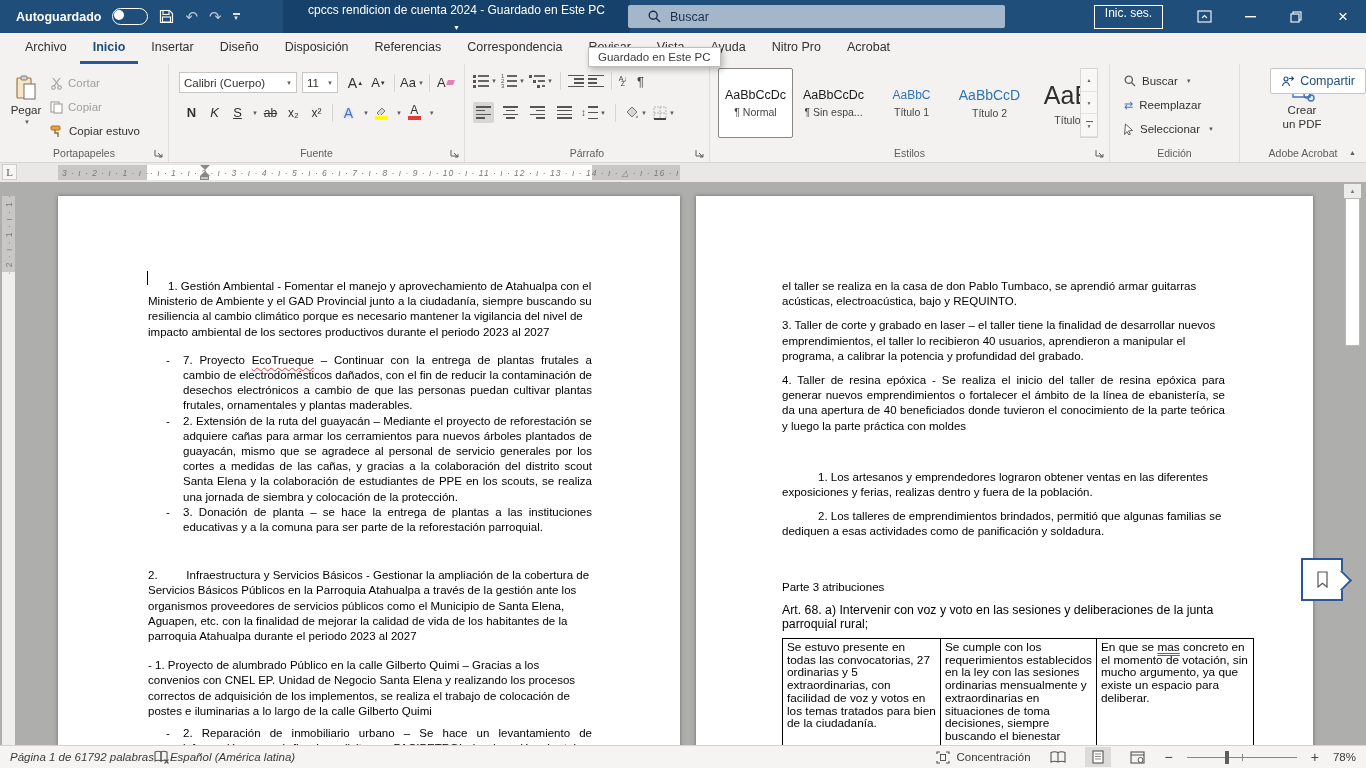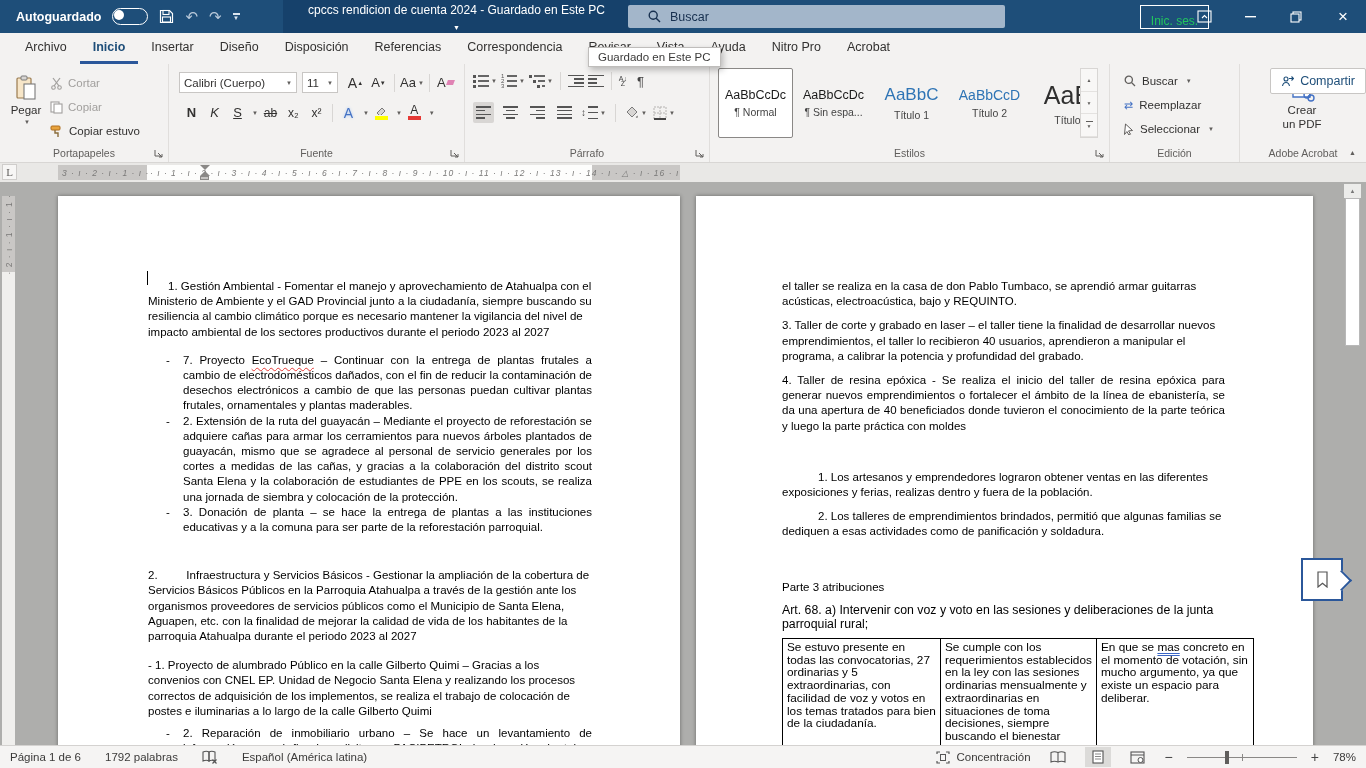--- a/index.html
+++ b/index.html
@@ -13,22 +13,22 @@
   .toggle{width:34px;height:15px;border:1.6px solid #fff;border-radius:9px;position:relative;}
   .toggle .knob{position:absolute;left:1px;top:1px;width:10px;height:10px;border-radius:50%;background:#fff;}
   .tb-ic{color:#b9c9da;font-size:15px;line-height:1;}
   .qatmore{display:flex;flex-direction:column;align-items:center;gap:1px;color:#dbe5ef;}
   .qatmore .bar{width:7px;height:1.5px;background:#dbe5ef;}
   .qatmore .chv{font-size:6px;line-height:4px;}
   #doctitle{position:absolute;left:283px;top:0;width:347px;height:33px;background:#16416b;
     display:flex;align-items:center;justify-content:center;gap:7px;font-size:12px;color:#fff;flex-direction:column;}
   #searchbox{position:absolute;left:628px;top:5px;width:377px;height:23px;background:#a3b6ca;border-radius:2px;
     display:flex;align-items:center;gap:9px;padding-left:20px;box-sizing:border-box;color:#17304f;font-size:12.5px;}
-  #signin{position:absolute;left:1140px;top:5px;width:67px;height:22px;border:1px solid #fff;
-    display:flex;align-items:flex-end;justify-content:center;font-size:12px;color:#22c55e;}
+  #signin{position:absolute;left:1094px;top:5px;width:67px;height:22px;border:1px solid #fff;
+    display:flex;align-items:flex-start;justify-content:center;font-size:12px;color:#ffffff;}
   .winbtn{position:absolute;top:0;width:44px;height:33px;display:flex;align-items:center;justify-content:center;color:#fff;}
   
   #tabrow{position:absolute;left:0;top:33px;width:1366px;height:31px;background:#f3f2f1;display:flex;align-items:stretch;padding-left:12px;z-index:30;}
   .tab{padding:0 13px;display:flex;align-items:center;font-size:12.5px;color:#323130;border-bottom:3px solid transparent;box-sizing:border-box;}
   .tab.active{color:#1e4e79;font-weight:700;border-bottom:3px solid #2b579a;}
   #sharebtn{position:absolute;right:12px;top:3px;height:24px;padding:0 10px;background:#fff;border:1px solid #c8c6c4;border-radius:2px;
     display:flex;align-items:center;gap:6px;font-size:12.5px;color:#1e4e79;margin-top:32px;}
   #tooltip{position:absolute;left:588px;top:47px;background:#fff;border:1px solid #bfbdbb;box-shadow:2px 3px 6px rgba(0,0,0,.25);
     padding:3px 9px;font-size:11.5px;color:#3b3a39;z-index:60;white-space:nowrap;}
   
@@ -116,21 +116,21 @@
   table.doctbl td{border:1px solid #000;vertical-align:top;padding:2px 4px 0 4px;font-size:11.8px;line-height:12.7px;}
   
   #bookmarkbtn{position:absolute;left:1301px;top:376px;width:42px;height:43px;background:#fff;border:2px solid #2b579a;box-sizing:border-box;display:flex;align-items:center;justify-content:center;z-index:5;}
   #bookmarkbtn .arrow{position:absolute;right:-8px;top:13px;width:13px;height:13px;background:#fff;border-top:2px solid #2b579a;border-right:2px solid #2b579a;transform:rotate(45deg);}
   
   #vscroll{position:absolute;left:1344px;top:0;width:17px;height:563px;}
   #scrollup{position:absolute;left:0;top:2px;width:17px;height:14px;background:#ececea;display:flex;align-items:center;justify-content:center;font-size:6px;color:#777;}
   #scrollthumb{position:absolute;left:1px;top:16px;width:15px;height:148px;background:#fff;border:1px solid #b8b8b8;box-sizing:border-box;}
   
   #statusbar{position:absolute;left:0;top:745px;width:1366px;height:23px;background:#f5f4f3;border-top:1px solid #d4d2d0;box-sizing:border-box;font-size:11.5px;color:#3b3a39;z-index:40;}
-  .sbleft{position:absolute;left:10px;top:0;height:22px;display:flex;align-items:center;gap:24px;}
+  .sbleft{position:absolute;left:10px;top:0;height:22px;display:flex;align-items:center;font-style:italic;}
   .sbright{position:absolute;right:10px;top:0;height:22px;display:flex;align-items:center;gap:14px;}
   .viewbtn{width:26px;height:20px;display:flex;align-items:center;justify-content:center;}
   .viewbtn.sel{background:#dcdbd9;}
   #zoomslider{position:relative;width:110px;height:20px;}
   #zoomslider .track{position:absolute;left:0;top:10px;width:110px;height:1px;background:#8a8886;}
   #zoomslider .tick{position:absolute;left:55px;top:7px;width:1px;height:7px;background:#8a8886;}
   #zoomslider .thumb{position:absolute;left:38px;top:4px;width:4px;height:13px;background:#605e5c;}
 </style>
 </head>
 <body>
@@ -505,21 +505,21 @@
     <div class="stylegal">
       <div class="styleitem sel">
         <span class="stprev">AaBbCcDc</span>
         <span class="stname">¶ Normal</span>
       </div>
       <div class="styleitem">
         <span class="stprev">AaBbCcDc</span>
         <span class="stname">¶ Sin espa...</span>
       </div>
       <div class="styleitem">
-        <span class="stprev" style="font-size:17px;color:#2e74b5;">AaBbC</span>
+        <span class="stprev" style="font-size:12px;color:#2e74b5;">AaBbC</span>
         <span class="stname">Título 1</span>
       </div>
       <div class="styleitem">
         <span class="stprev" style="font-size:14px;color:#2e74b5;">AaBbCcD</span>
         <span class="stname">Título 2</span>
       </div>
       <div class="styleitem">
         <span class="stprev" style="font-size:25px;color:#2f2f2f;">AaB</span>
         <span class="stname">Título</span>
       </div>

